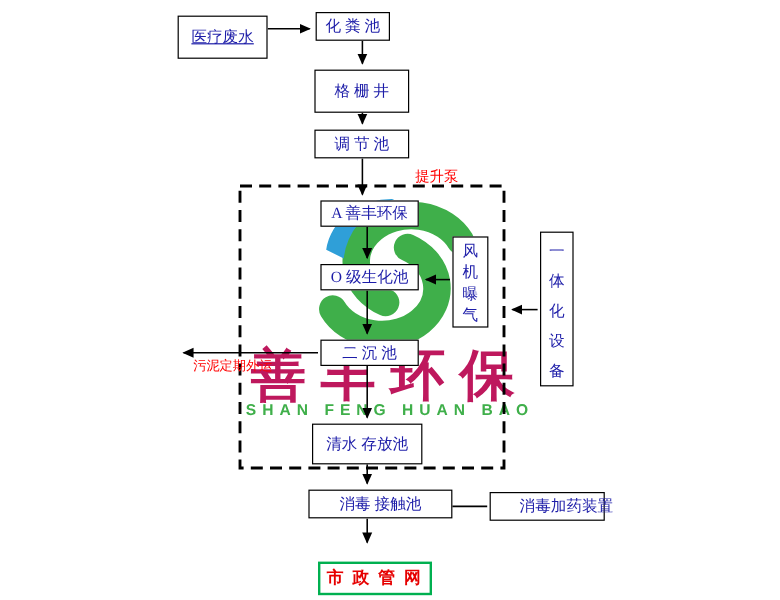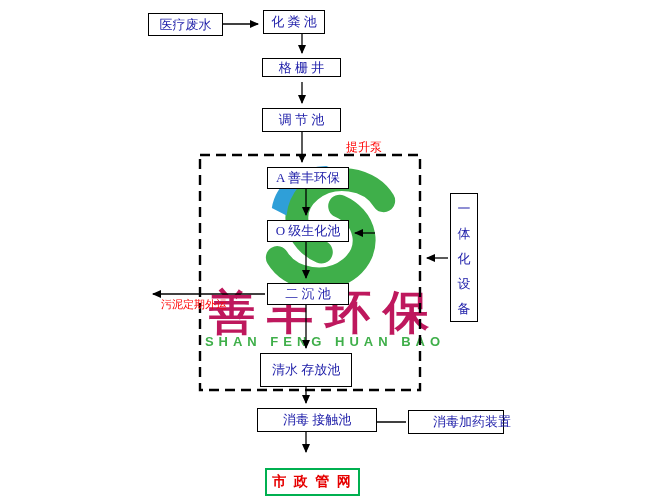--- a/index.html
+++ b/index.html
@@ -68,32 +68,33 @@
     <line x1="306" y1="242" x2="306" y2="278" stroke="#000" stroke-width="1.3" marker-end="url(#arrow)"></line>
     <line x1="265" y1="294" x2="153" y2="294" stroke="#000" stroke-width="1.3" marker-end="url(#arrow)"></line>
     <line x1="306" y1="305" x2="306" y2="348" stroke="#000" stroke-width="1.3" marker-end="url(#arrow)"></line>
     <line x1="306" y1="375" x2="306" y2="403" stroke="#000" stroke-width="1.3" marker-end="url(#arrow)"></line>
     <line x1="406" y1="422" x2="365" y2="422" stroke="#000" stroke-width="1.3" marker-end="url(#arrow)"></line>
     <line x1="306" y1="432" x2="306" y2="452" stroke="#000" stroke-width="1.3" marker-end="url(#arrow)"></line>
     <line x1="448" y1="258" x2="427" y2="258" stroke="#000" stroke-width="1.3" marker-end="url(#arrow)"></line>
     <line x1="375" y1="233" x2="355" y2="233" stroke="#000" stroke-width="1.3" marker-end="url(#arrow)"></line>
   </svg>
 
-  <div class="node" style="left:148px; top:13px; width:75px; height:23px;">医疗废水</div>
+  <div class="node" style="left:148px; top:13px; width:75px; height:36px;text-decoration:underline;">医疗废水</div>
 
   <div class="node" style="left:263px; top:10px; width:62px; height:24px;">化 粪 池</div>
 
-  <div class="node" style="left:262px; top:58px; width:79px; height:19px;">格 栅 井</div>
+  <div class="node" style="left:262px; top:58px; width:79px; height:36px;">格 栅 井</div>
 
   <div class="node" style="left:262px; top:108px; width:79px; height:24px;">调 节 池</div>
 
   <div class="node" style="left:267px; top:167px; width:82px; height:22px;">A 善丰环保</div>
 
   <div class="node" style="left:267px; top:220px; width:82px; height:22px;">O 级生化池</div>
 
+  <div class="node vert fan" style="left:377px; top:197px; width:30px; height:76px;">风机曝气</div>
 
   <div class="node vert equip" style="left:450px; top:193px; width:28px; height:129px;">一体化设备</div>
 
   <div class="node" style="left:267px; top:283px; width:82px; height:22px;">二 沉 池</div>
 
   <div class="node" style="left:260px; top:353px; width:92px; height:34px;">清水 存放池</div>
 
   <div class="node" style="left:257px; top:408px; width:120px; height:24px;">消毒 接触池</div>
 
   <div class="node" style="left:408px; top:410px; width:96px; height:24px;padding-left:32px;">消毒加药装置</div>

